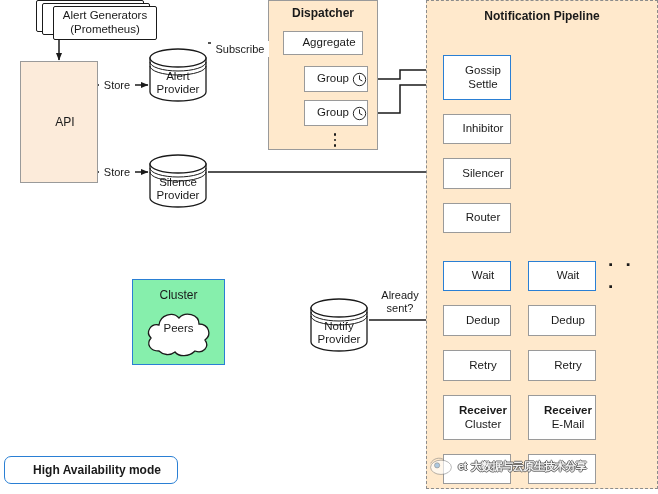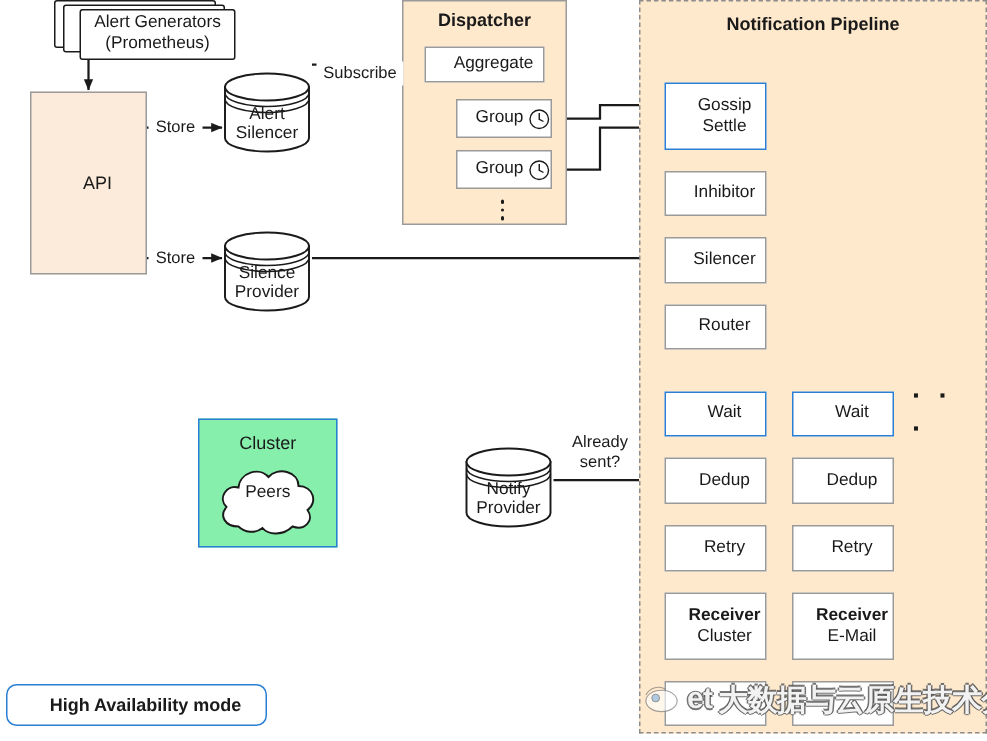--- a/index.html
+++ b/index.html
@@ -168,21 +168,21 @@
     left: 428px;
     top: 449px;
     width: 228px;
     height: 34px;
     display: flex;
     align-items: center;
     gap: 4px;
     pointer-events: none;
   }
   #watermark .wm-text {
-    font-size: 20px;
+    font-size: 11px;
     font-weight: bold;
     color: rgba(255,255,255,0.92);
     text-shadow:
        1px  0   0 rgba(90,90,90,.85),
       -1px  0   0 rgba(90,90,90,.85),
        0    1px 0 rgba(90,90,90,.85),
        0   -1px 0 rgba(90,90,90,.85);
     white-space: nowrap;
     letter-spacing: -0.5px;
   }
@@ -332,21 +332,21 @@
 sent?</div>
 
   <div class="cyl" style="left:148px; top:48px; width:60px; height:54px;">
     <svg width="60" height="54" viewBox="0 0 60 54">
       <path d="M2,10 L2,44 a28,9 0 0 0 56,0 L58,10 z" fill="#ffffff" stroke="#1a1a1a" stroke-width="1.3"></path>
       <ellipse cx="30" cy="10" rx="28" ry="9" fill="#ffffff" stroke="#1a1a1a" stroke-width="1.3"></ellipse>
       <path d="M2,14 a28,9 0 0 0 56,0" fill="none" stroke="#1a1a1a" stroke-width="1"></path>
       <path d="M2,18 a28,9 0 0 0 56,0" fill="none" stroke="#1a1a1a" stroke-width="1"></path>
     </svg>
     <div class="cyl-label" style="top:22px; white-space:pre-line;">Alert
-Silencer</div>
+Provider</div>
   </div>
 
   <div class="cyl" style="left:148px; top:154px; width:60px; height:54px;">
     <svg width="60" height="54" viewBox="0 0 60 54">
       <path d="M2,10 L2,44 a28,9 0 0 0 56,0 L58,10 z" fill="#ffffff" stroke="#1a1a1a" stroke-width="1.3"></path>
       <ellipse cx="30" cy="10" rx="28" ry="9" fill="#ffffff" stroke="#1a1a1a" stroke-width="1.3"></ellipse>
       <path d="M2,14 a28,9 0 0 0 56,0" fill="none" stroke="#1a1a1a" stroke-width="1"></path>
       <path d="M2,18 a28,9 0 0 0 56,0" fill="none" stroke="#1a1a1a" stroke-width="1"></path>
     </svg>
     <div class="cyl-label" style="top:22px; white-space:pre-line;">Silence

